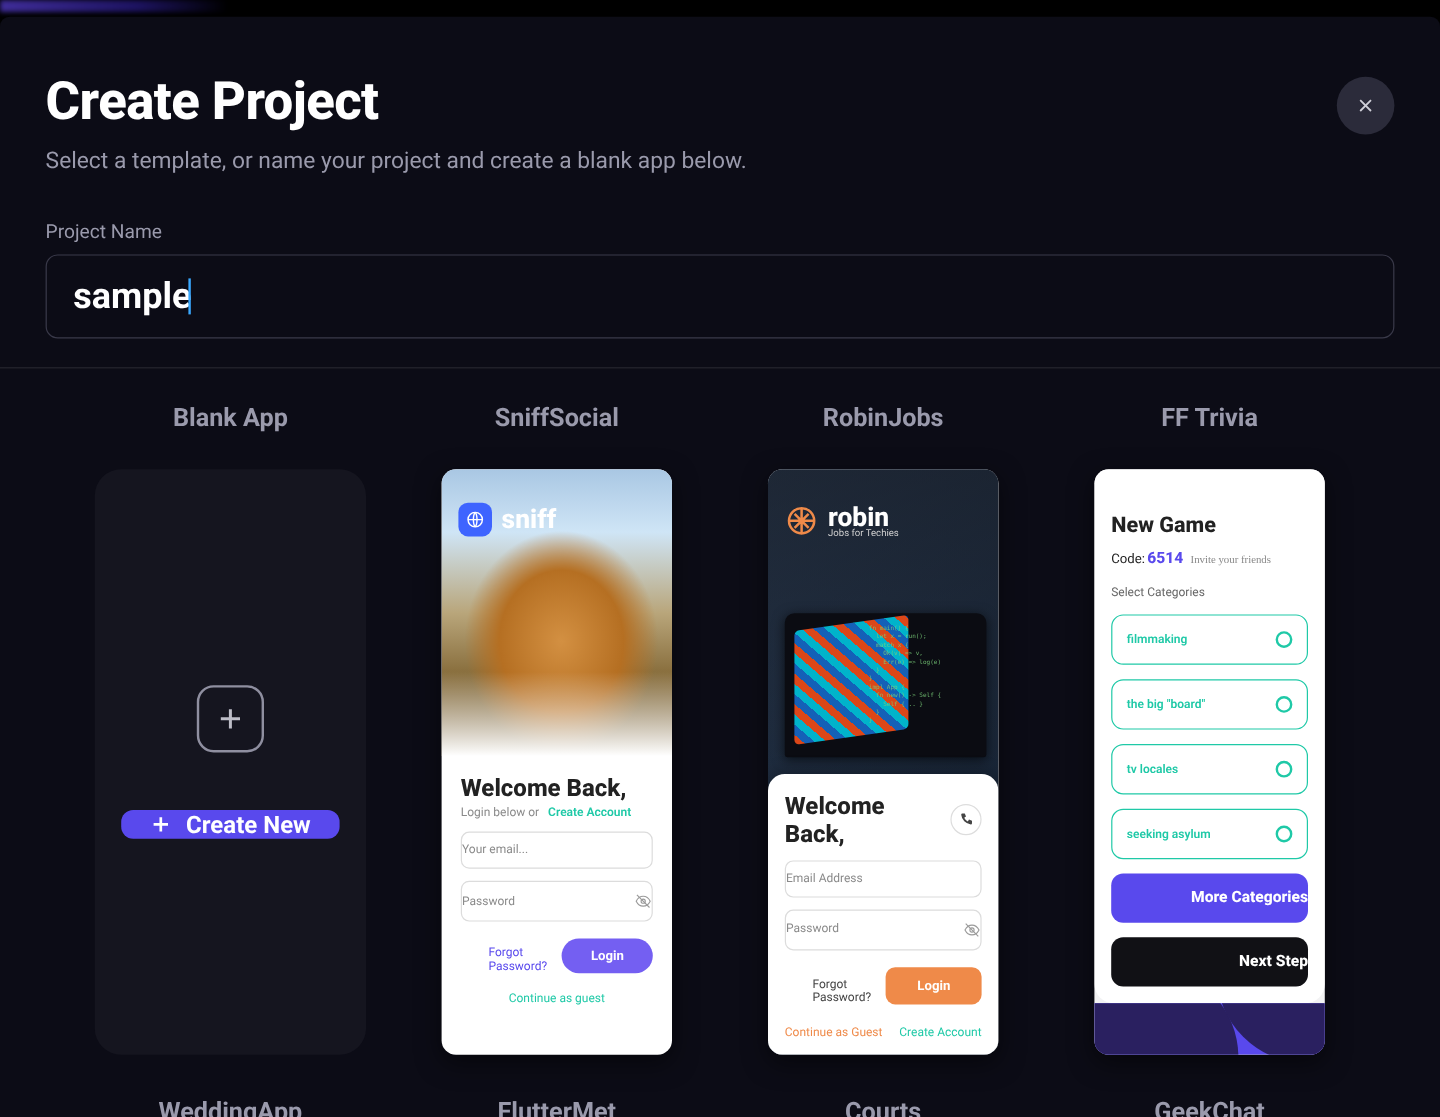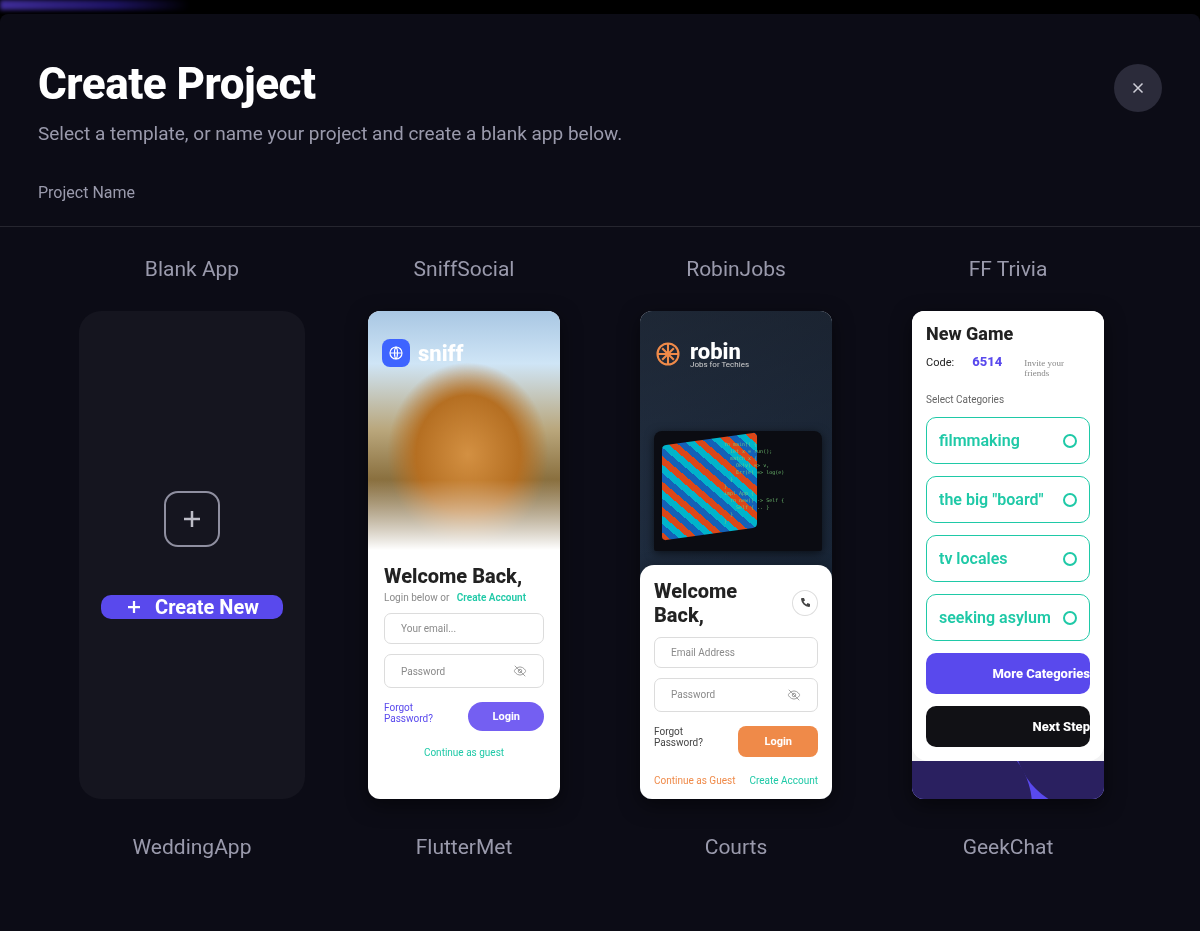--- a/index.html
+++ b/index.html
@@ -74,21 +74,21 @@
     margin: 24px -38px 0 -38px;
     border: none; border-top: 1px solid var(--hr);
   }
   .template-grid {
     display:grid;
     grid-template-columns: repeat(4, 1fr);
     column-gap: 44px;
     padding: 30px 40px 0 40px;
   }
   .template-col { display:flex; flex-direction:column; align-items:center; }
-  .tmpl-title { font-size: 21px; font-weight: 400; color: var(--text-dim); margin-bottom: 30px; text-align:left;}
+  .tmpl-title { font-size: 21px; font-weight: 700; color: var(--text-dim); margin-bottom: 30px; text-align:left;}
   .tmpl-title.row2 { margin-top: 36px; margin-bottom:0;}
   .phone-card {
     width: 192px; height: 488px;
     border-radius: 12px;
     overflow: hidden;
     background: #fff;
     position: relative;
     box-shadow: 0 6px 20px rgba(0,0,0,.5);
     cursor:pointer;
   }
@@ -121,27 +121,27 @@
   .hero-area { width:100%; height:49%; position:relative; color:#fff; }
   .hero-logo-row { position:absolute; top:28px; left:14px; display:flex; align-items:center; gap:8px; }
   .logo-badge { width:28px; height:28px; border-radius:8px; display:flex; align-items:center; justify-content:center;}
   .logo-text { font-size:22px; font-weight:800; }
   .login-body { padding: 14px 16px 10px 16px; color:#222; }
   .wb-title { font-size:20px; font-weight:800; color:#222; }
   .login-sub { font-size:10px; color:#8a8a8a; margin-top:4px; }
   .login-sub .link { color: var(--teal); font-weight:600;}
   .mini-input {
     border:1px solid #dcdcdc; border-radius:7px;
-    font-size:10px; color:#8a8a8a; padding:9px 16px;
+    font-size:10px; color:#8a8a8a; padding:9px 0;
     display:flex; align-items:center; justify-content:space-between;
     margin-top:10px;
     background:#fff;
   }
   .eye-icon { width:14px; height:14px; stroke:#9a9a9a; stroke-width:1.6; fill:none;}
-  .login-row { display:flex; justify-content:space-between; align-items:flex-start; margin-top:14px; font-size:10px; gap:12px;}
+  .login-row { display:flex; justify-content:space-between; align-items:flex-end; margin-top:14px; font-size:10px; gap:12px;margin-left:23px;}
   .forgot-pwd { color: #5949ed; }
   .forgot-pwd.dark { color:#444; }
   .login-pill {
     border-radius: 20px; padding: 8px 24px; font-size:11px; font-weight:700; color:#fff;
   }
   .login-pill.purple { background: var(--purple-light); }
   .login-pill.orange { background: var(--orange); border-radius:8px; padding:9px 26px;}
   .guest-link { text-align:center; font-size:10px; margin-top:16px; }
   .guest-link.teal { color: var(--teal); }
   .robin-footer { display:flex; justify-content:space-between; font-size:10px; margin-top:18px;}
@@ -155,31 +155,31 @@
   .robin-body { padding: 14px 14px 10px 14px; color:#222; }
   .robin-wb-row { display:flex; justify-content:space-between; align-items:center; }
   .phone-circle {
     width:26px; height:26px; border-radius:50%; border:1px solid #ddd;
     display:flex; align-items:center; justify-content:center;
   }
   .phone-circle svg { width:12px; height:12px; fill:#444; }
 
   
   .trivia-card { background:#f3f3f4; display:flex; flex-direction:column;}
-  .trivia-content { background:#fff; border-radius:0 0 16px 16px; padding:12px 14px 14px 14px; flex:1; color:#222; }
+  .trivia-content { background:#fff; border-radius:0 0 16px 16px; padding:36px 14px 14px 14px; flex:1; color:#222; }
   .trivia-title { font-size:18px; font-weight:800; }
-  .trivia-code-row { display:flex; align-items:baseline; gap:18px; margin-top:10px; font-size:11px; color:#222;}
+  .trivia-code-row { display:flex; align-items:baseline; gap:2px; margin-top:10px; font-size:11px; color:#222;}
   .code-val { color: var(--purple); font-weight:800; font-size:13px;}
   .invite { color:#888; font-size:9px; margin-left:4px;font-family:Liberation Serif, serif;}
   .select-label { font-size:10px; color:#666; margin-top:16px; }
   .cat-pill {
     border:1.5px solid var(--teal); border-radius:10px;
     padding:13px 12px; margin-top:12px;
     display:flex; justify-content:space-between; align-items:center;
-    font-size:16px; color: var(--teal); font-weight:600;
+    font-size:10px; color: var(--teal); font-weight:600;
   }
   .cat-circle { width:14px; height:14px; border-radius:50%; border:2px solid var(--teal); }
   .trivia-btn {
     border-radius:10px; padding:13px 0; text-align:right;
     font-size:13px; font-weight:800; margin-top:12px;
   }
   .trivia-btn.purple { background: var(--purple); color:#fff; }
   .trivia-btn.dark { background: var(--dark-btn); color:#fff; }
   .trivia-wave {
     height:44px; background: var(--purple);
@@ -242,20 +242,25 @@
   <div class="close-btn">
     <svg viewBox="0 0 24 24" fill="none">
         <path d="M6 6 L18 18 M18 6 L6 18"></path>
       </svg>
   </div>
 
   <h1 class="title">Create Project</h1>
   <p class="subtitle">Select a template, or name your project and create a blank app below.</p>
 
   <div class="field-label">Project Name</div>
+  <div class="name-input-wrap">
+    <span style="font-size:30px;font-weight:700;">sample</span>
+      <span class="caret"></span>
+    <input class="name-input" style="opacity: 0; width: 1px; position: absolute;" value="sample">
+  </div>
 
   <hr class="divider">
 
   <div class="template-grid">
 
     <div class="template-col">
       <div class="tmpl-title">Blank App</div>
       <div class="blank-card">
         <div class="plus-box">
           <svg viewBox="0 0 24 24" fill="none">

